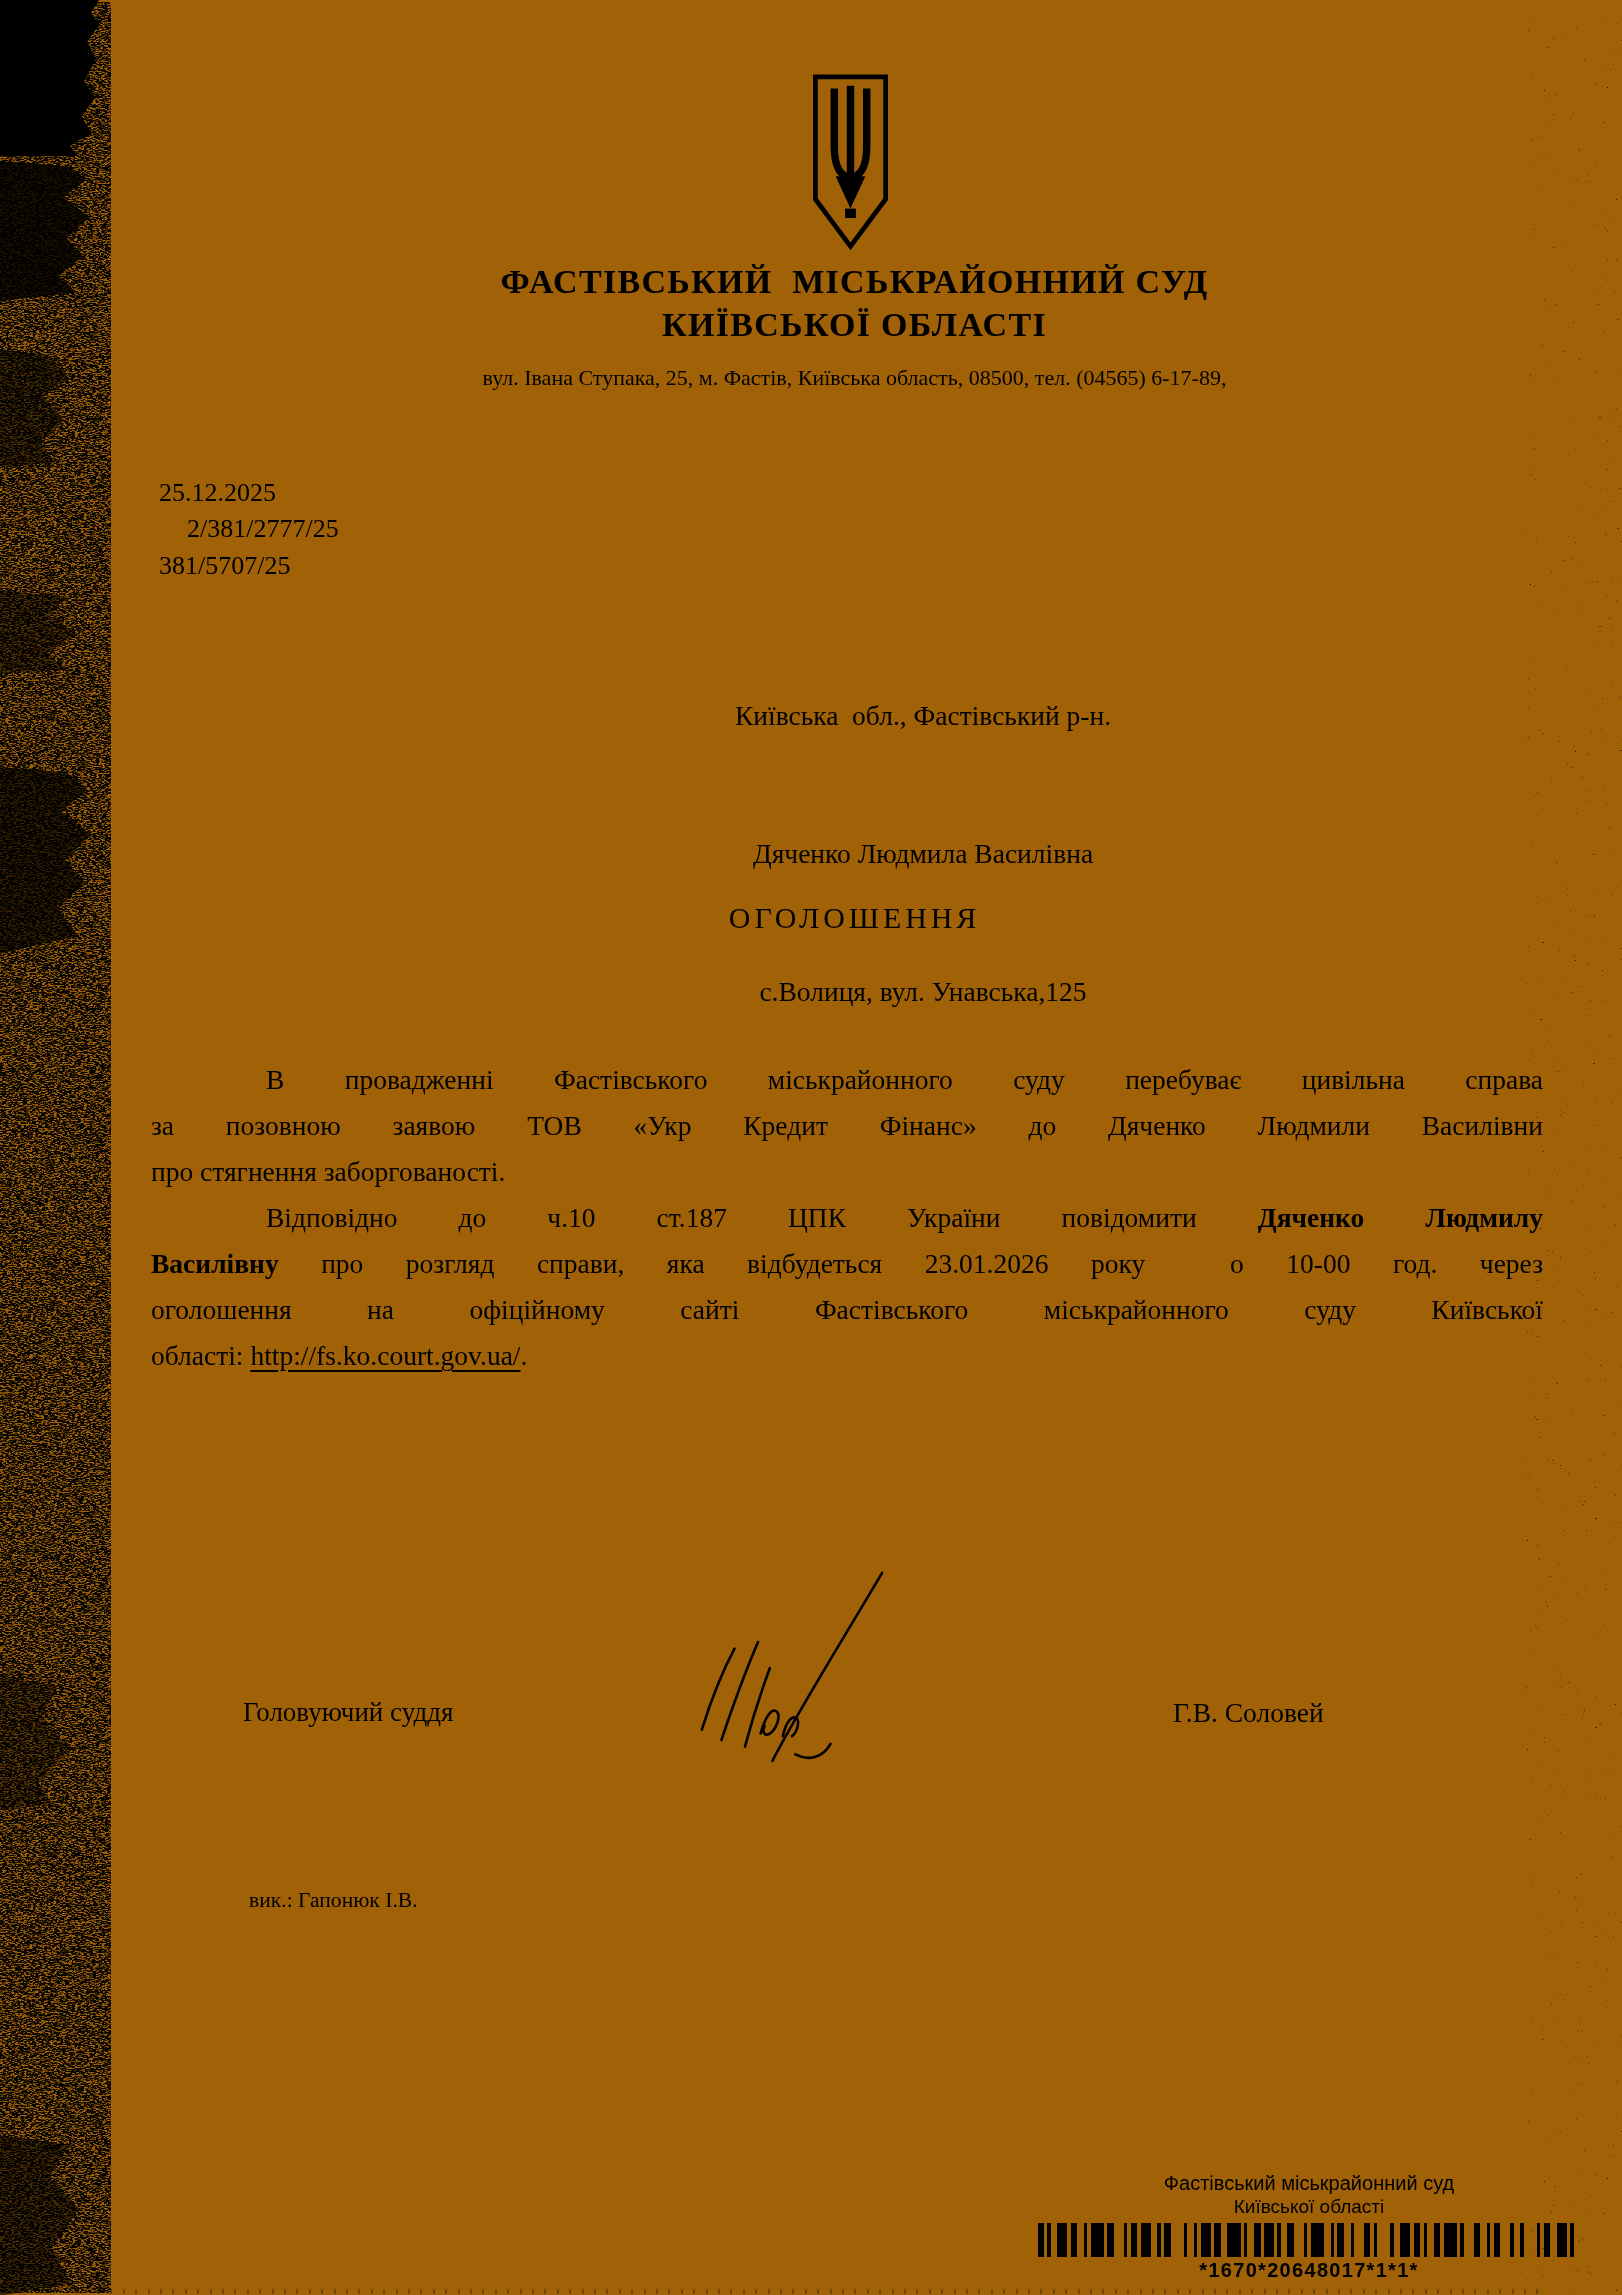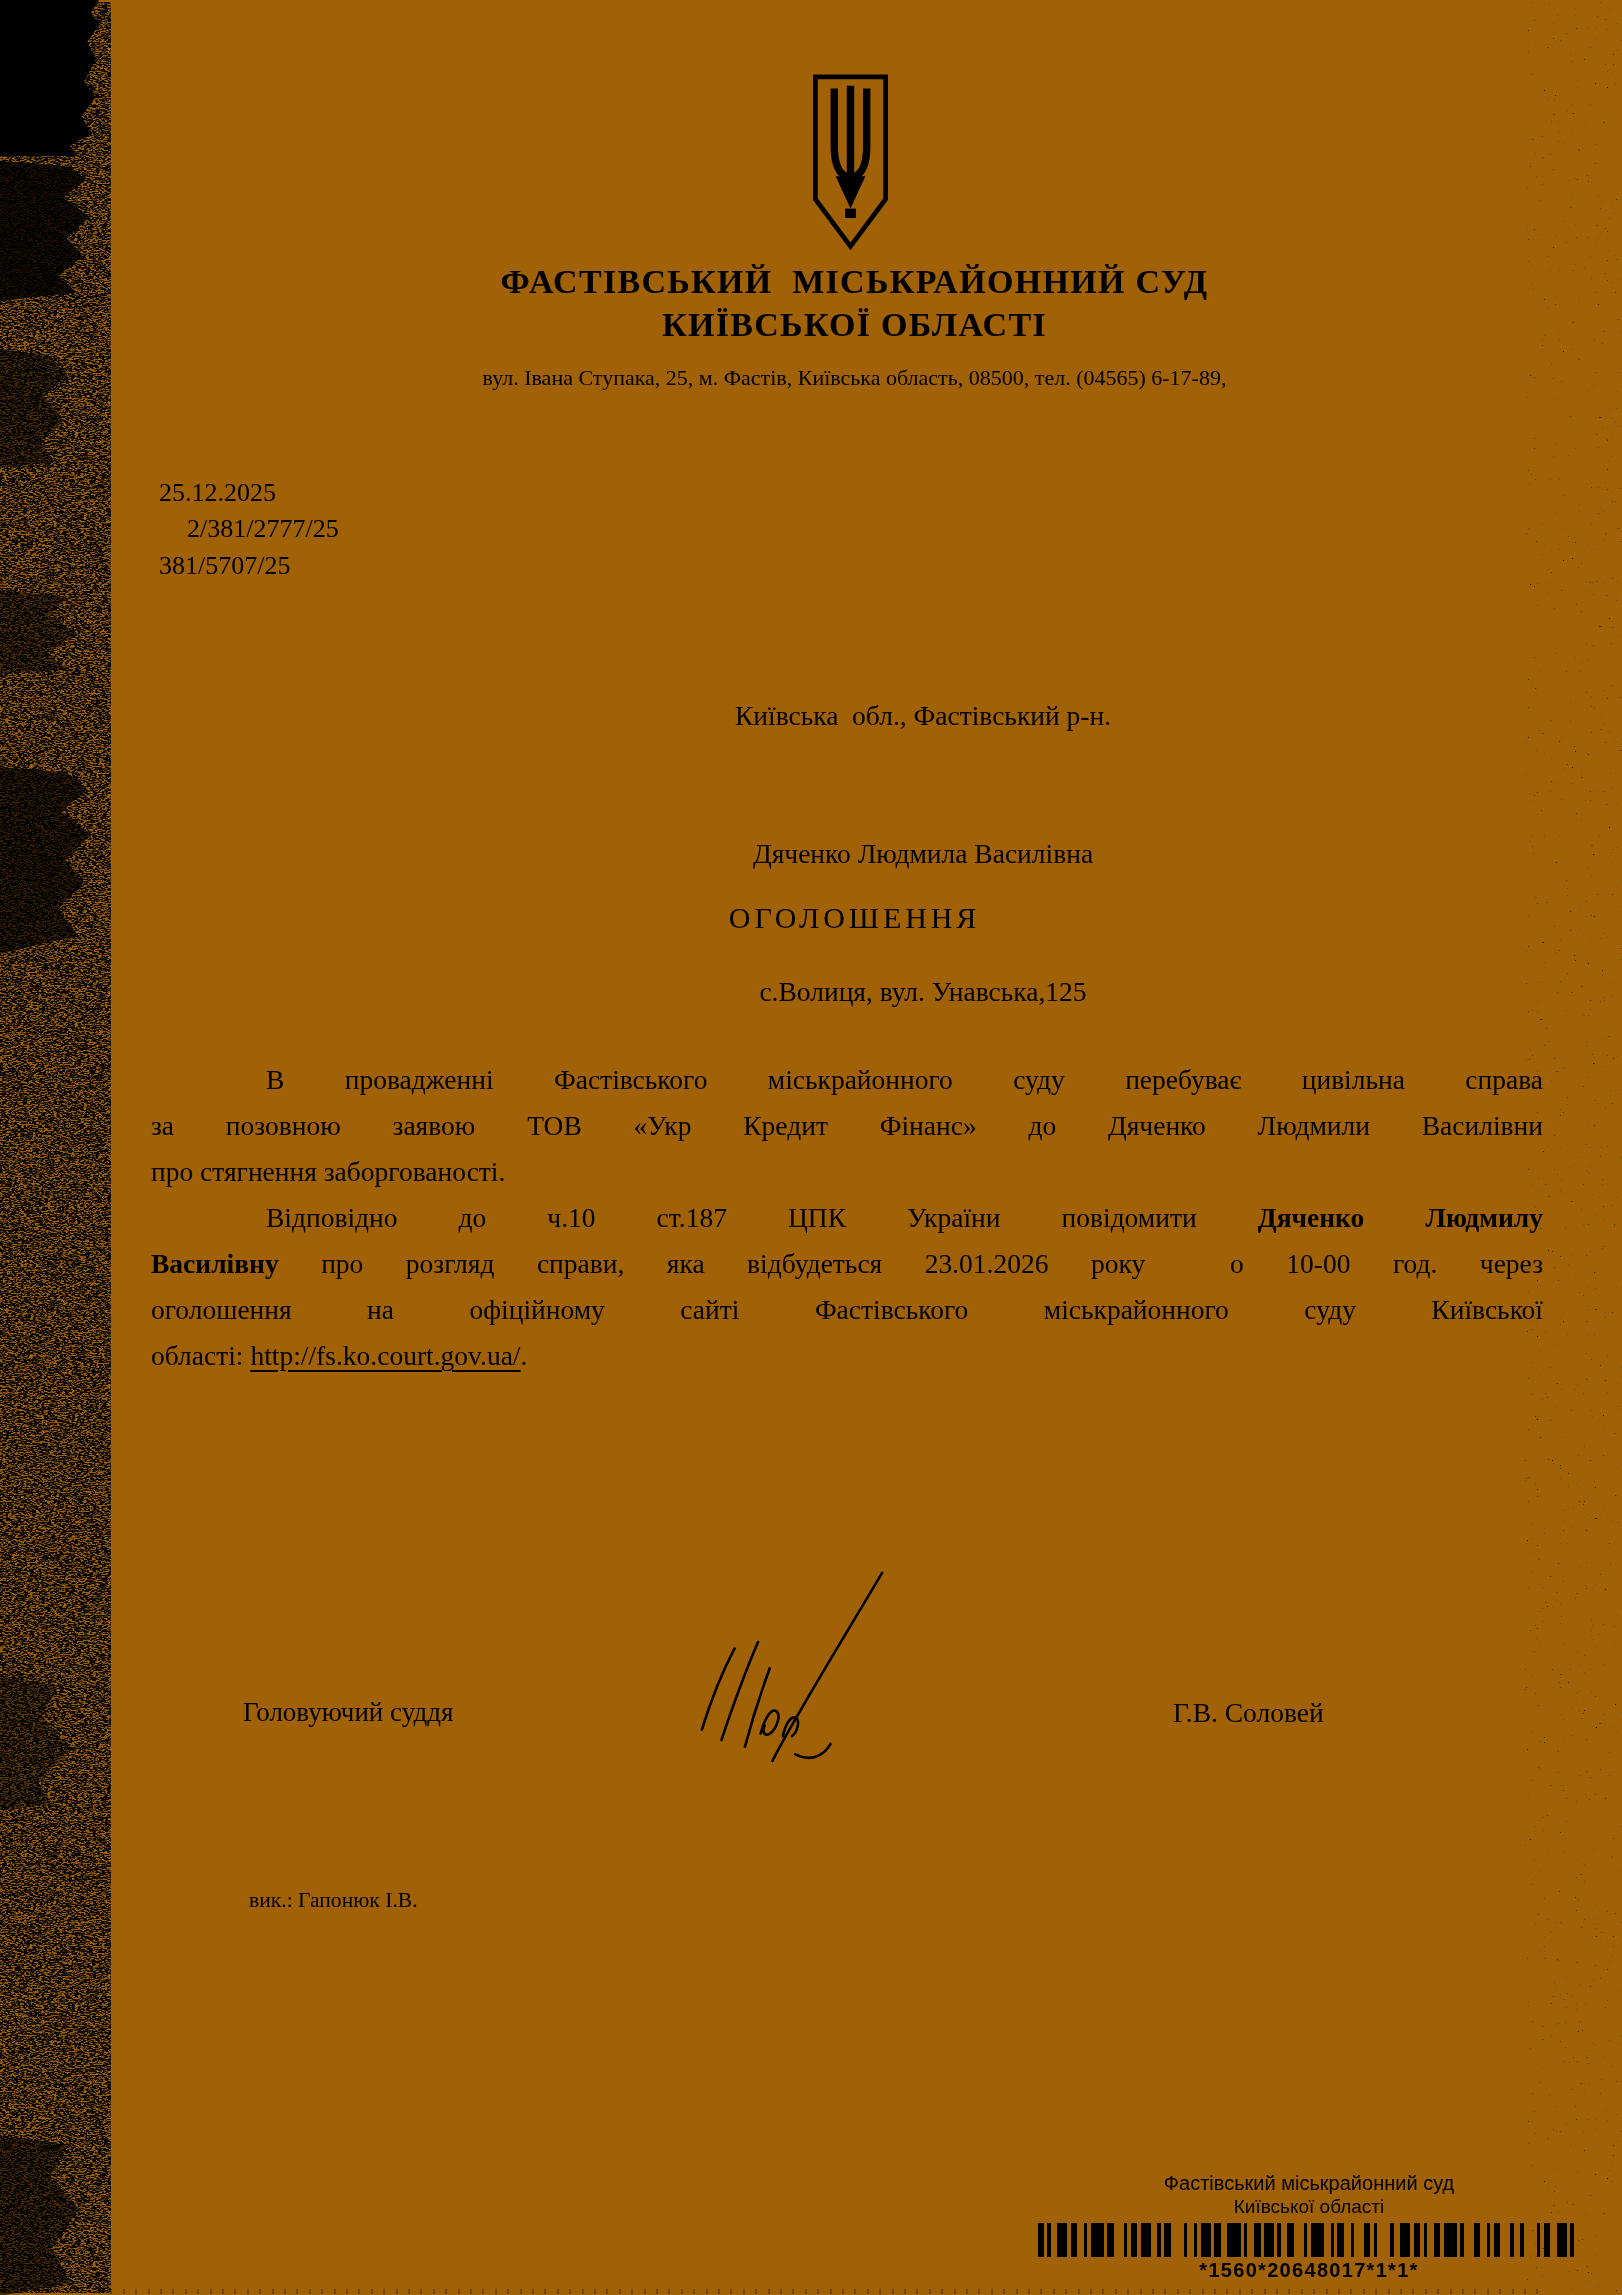--- a/index.html
+++ b/index.html
@@ -228,17 +228,17 @@
         <div style="flex-grow: 4; background: transparent;"></div>
         <div style="flex-grow: 1; background: rgb(0, 0, 0);"></div>
         <div style="flex-grow: 1; background: transparent;"></div>
         <div style="flex-grow: 2; background: rgb(0, 0, 0);"></div>
         <div style="flex-grow: 2; background: transparent;"></div>
         <div style="flex-grow: 3; background: rgb(0, 0, 0);"></div>
         <div style="flex-grow: 1; background: transparent;"></div>
         <div style="flex-grow: 1; background: rgb(0, 0, 0);"></div>
         <div style="flex-grow: 2; background: transparent;"></div>
       </div>
-    <div class="bnum">*1560*20648017*1*1*</div>
+    <div class="bnum">*1670*20648017*1*1*</div>
   </div>
 
 </div>
 
 
 </body></html>

